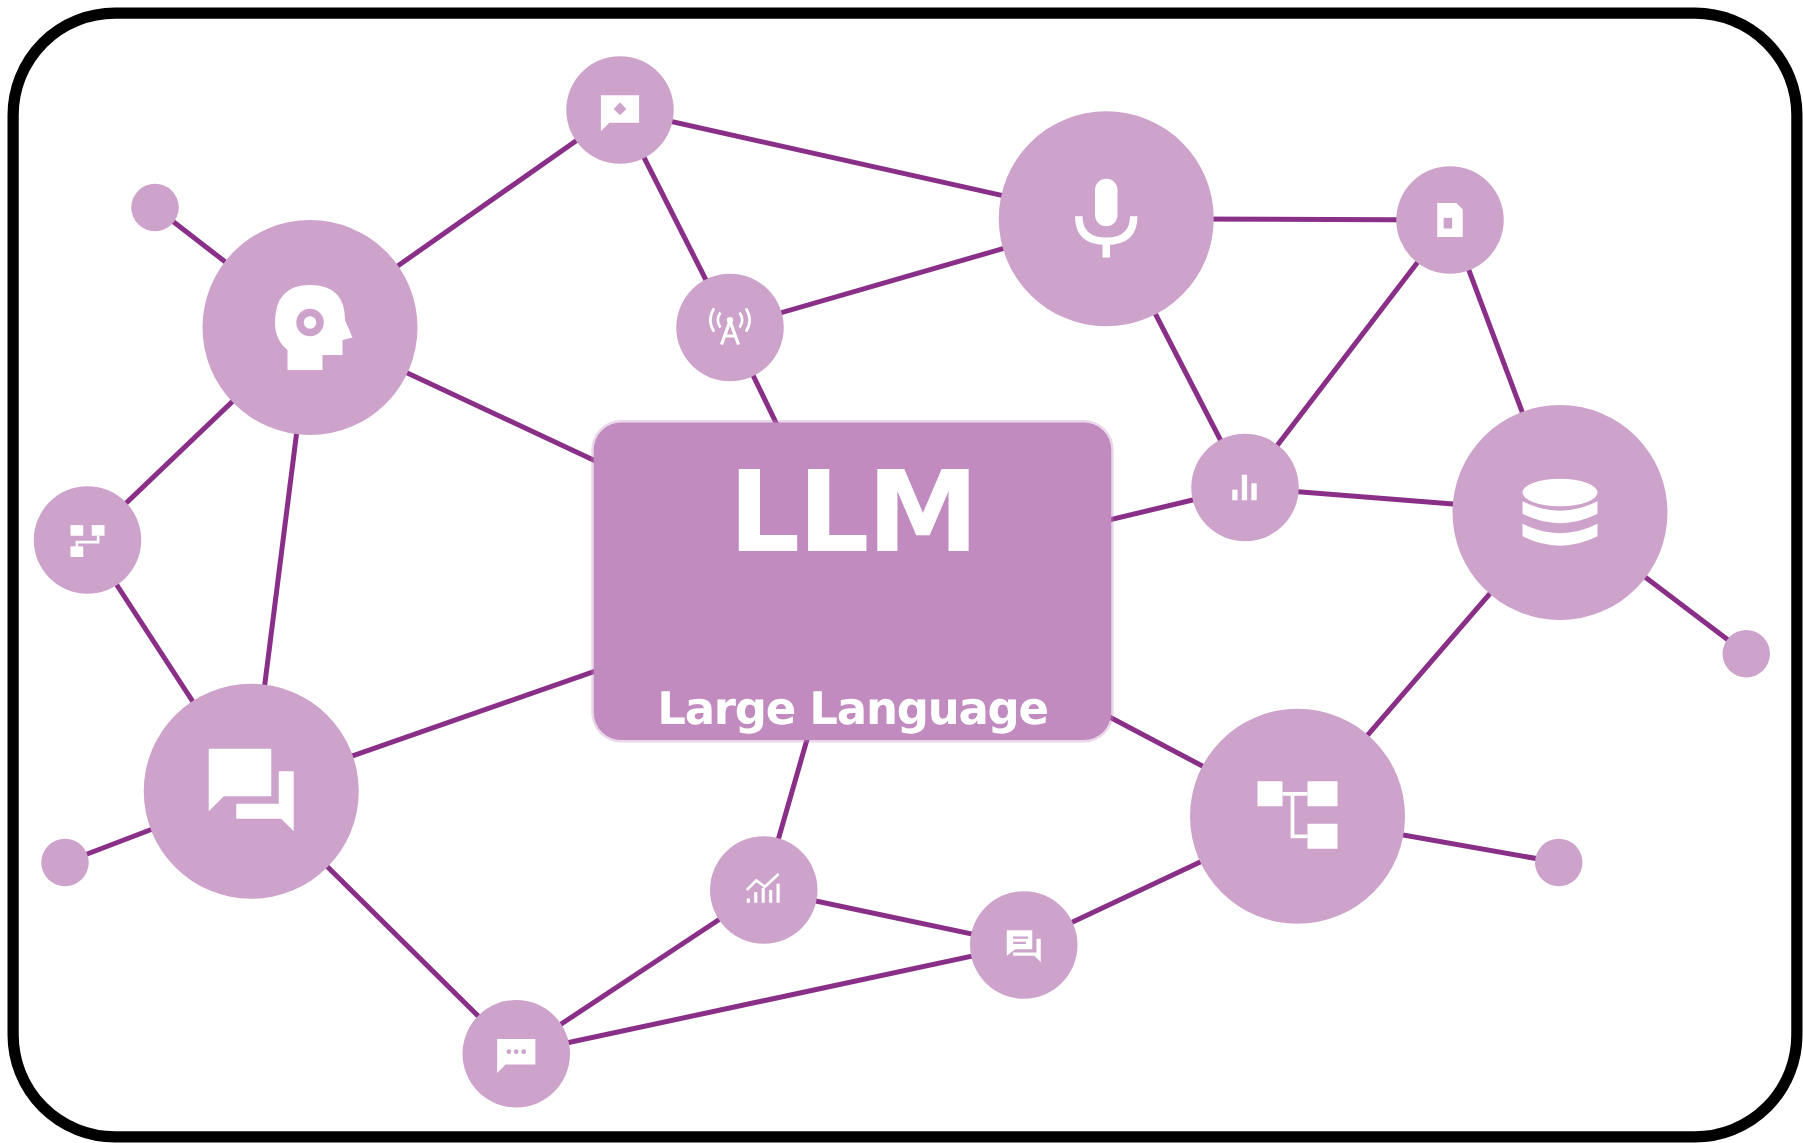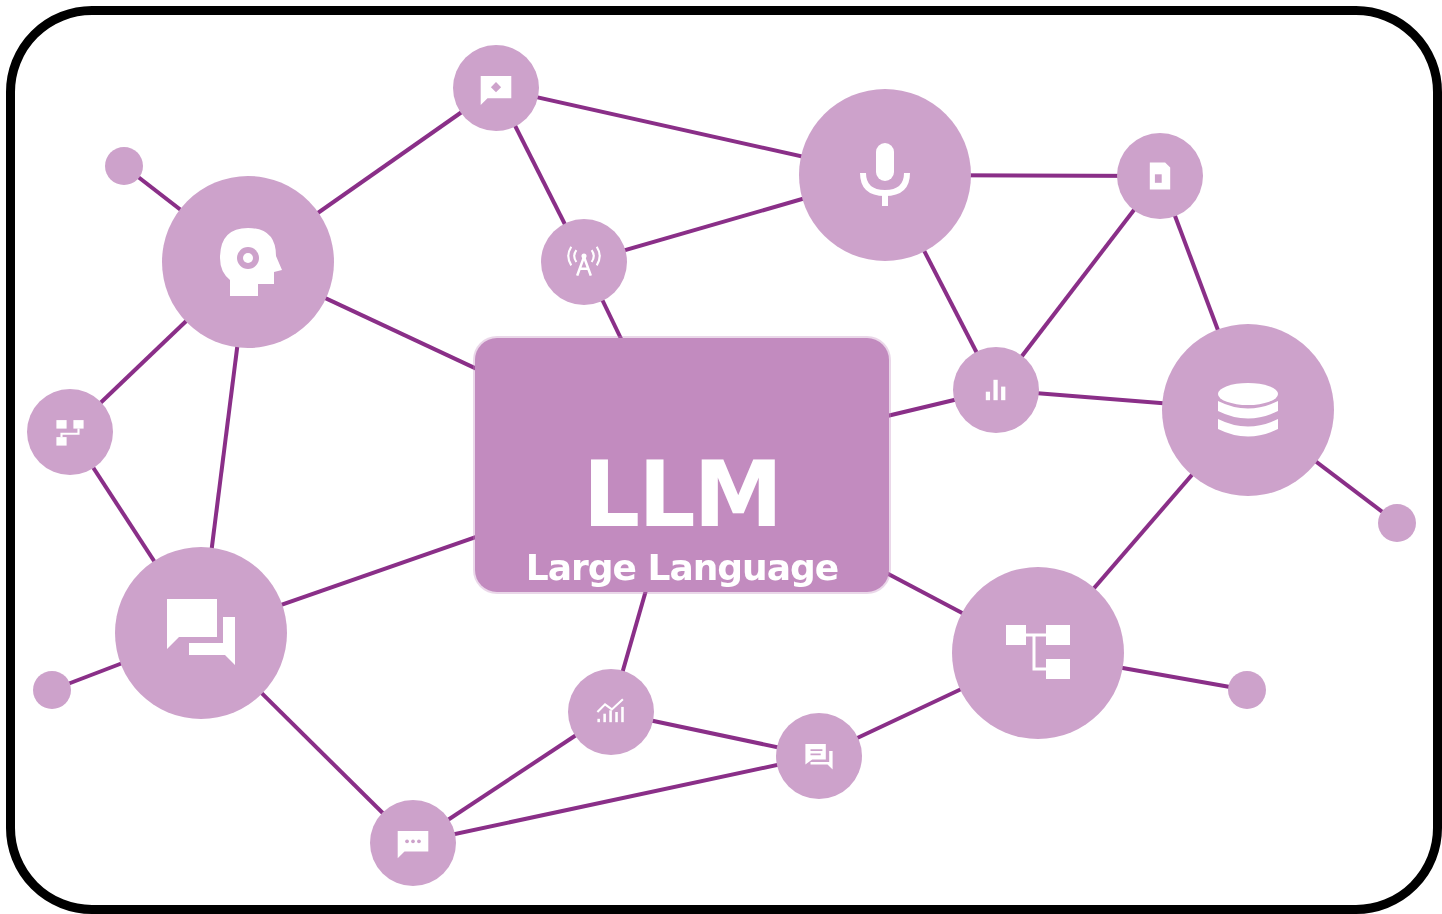--- a/index.html
+++ b/index.html
@@ -37,21 +37,21 @@
       left: 475px;
       top: 338px;
       width: 414px;
       height: 254px;
       background: #c28bbf;
       border-radius: 22px;
       box-shadow: 0 0 0 2px rgba(194,139,191,0.35);
       display: flex;
       flex-direction: column;
       align-items: center;
-      justify-content: flex-end;
+      justify-content: space-between;
       color: #ffffff;
       text-align: center;
     }
     .center-title {
       font-family: "DejaVu Sans", sans-serif;
       font-weight: bold;
       font-size: 90px;
       line-height: 90px;
       margin-top: 28px;
       letter-spacing: -2px;

